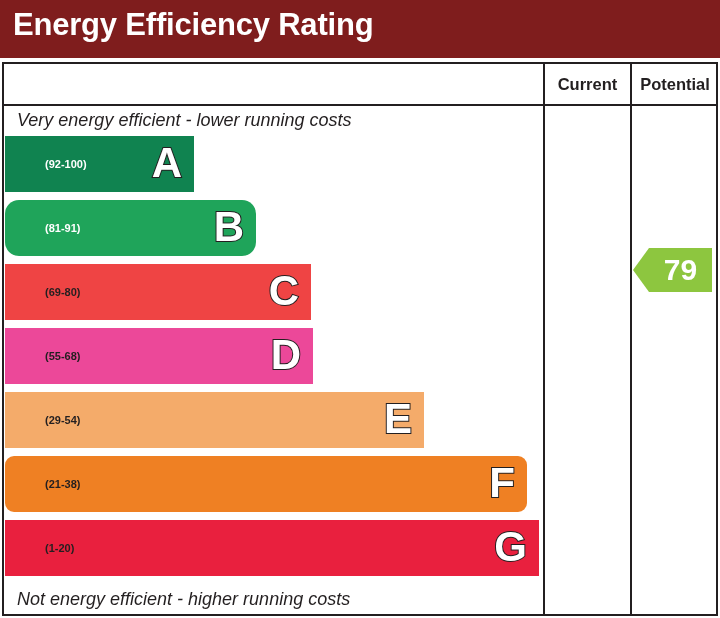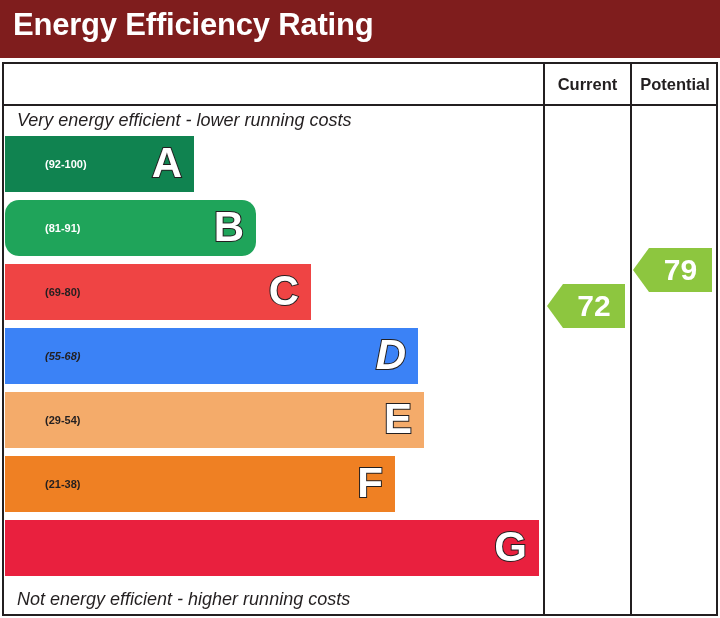--- a/index.html
+++ b/index.html
@@ -126,23 +126,23 @@
     font-weight: bold;
     color: #ffffff;
     -webkit-text-stroke: 2px #231f20;
     paint-order: stroke fill;
     white-space: nowrap;
   }
 
   .band.a { top: 136px; width: 189px; background: #108350; }
   .band.b { top: 200px; width: 251px; background: #1fa45a; border-radius: 14px; }
   .band.c { top: 264px; width: 306px; background: #ef4444; }
-  .band.d { top: 328px; width: 413px; background: #3b82f6; font-style: italic; }
+  .band.d { top: 328px; width: 308px; background: #ec4899; }
   .band.e { top: 392px; width: 419px; background: #f4ab6a; }
-  .band.f { top: 456px; width: 390px; background: #ef8023; }
+  .band.f { top: 456px; width: 522px; background: #ef8023; border-radius: 9px; }
   .band.g { top: 520px; width: 534px; background: #e9203e; }
 
   .band.a .band-range,
   .band.b .band-range { color: #ffffff; }
   .band.c .band-range,
   .band.d .band-range,
   .band.e .band-range,
   .band.f .band-range,
   .band.g .band-range { color: #231f20; }
 
@@ -214,23 +214,21 @@
   </div>
   <div class="band e">
     <span class="band-range">(29-54)</span>
     <span class="band-letter">E</span>
   </div>
   <div class="band f">
     <span class="band-range">(21-38)</span>
     <span class="band-letter">F</span>
   </div>
   <div class="band g">
+    <span class="band-range">(1-20)</span>
     <span class="band-letter">G</span>
   </div>
 
-  <div class="rating-badge current">
-    <span class="value">72</span>
-  </div>
   <div class="rating-badge potential">
     <span class="value">79</span>
   </div>
 
 </div>
 
 </body></html>

